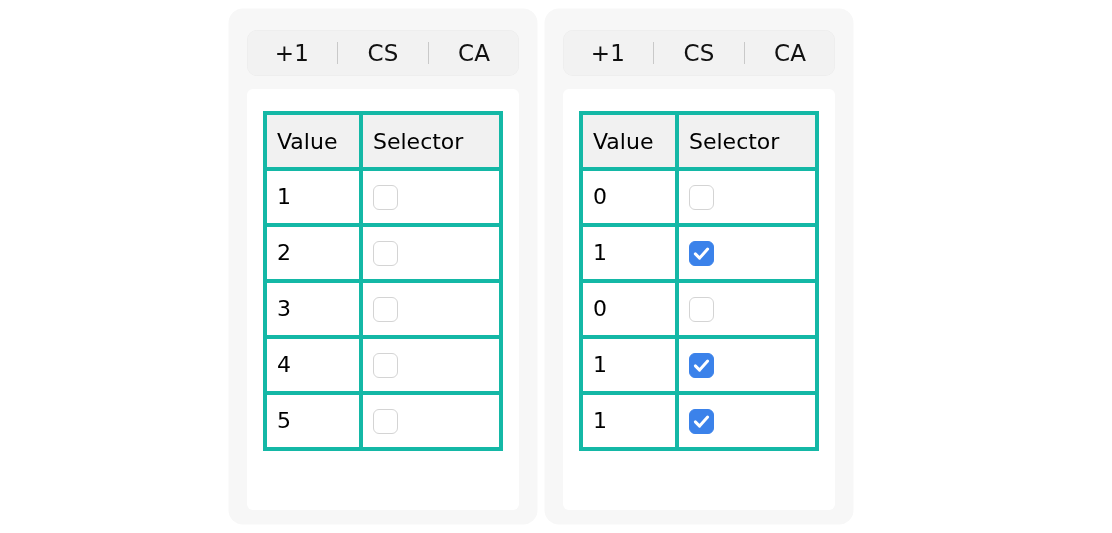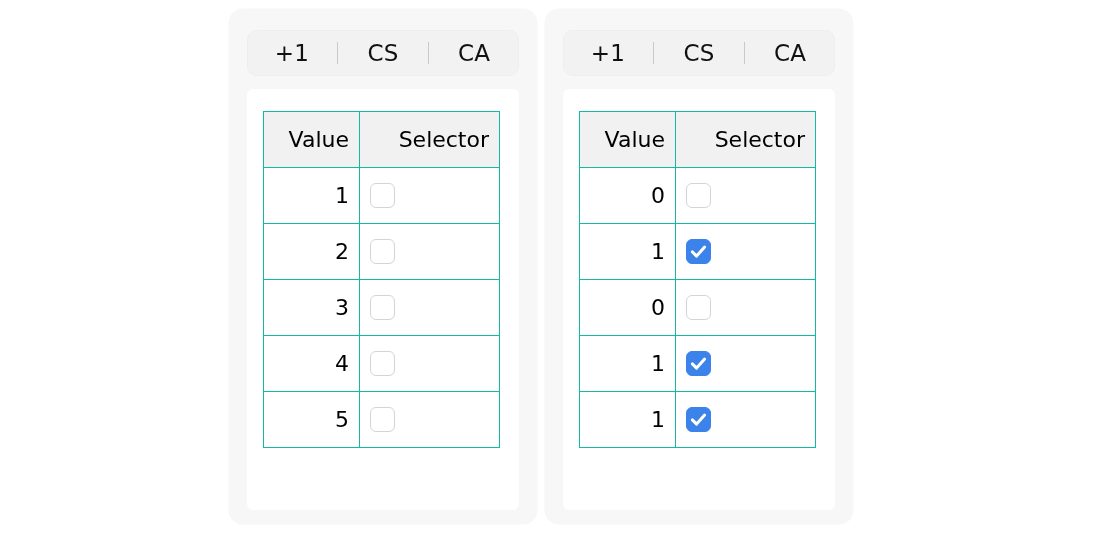--- a/index.html
+++ b/index.html
@@ -92,24 +92,24 @@
   }
 
   
   table.grid {
     border-collapse: collapse;
     table-layout: fixed;
     width: 236px;
   }
   table.grid th,
   table.grid td {
-    border: 1px solid #14b8a6;
+    border: 4px solid #14b8a6;
     box-sizing: border-box;
     margin: 0;
-    text-align: right;
+    text-align: left;
     vertical-align: middle;
   }
   table.grid th {
     background: #f1f1f1;
     height: 56px;
     font-weight: normal;
     font-size: 22px;
     color: #000000;
     padding: 0 10px;
   }

